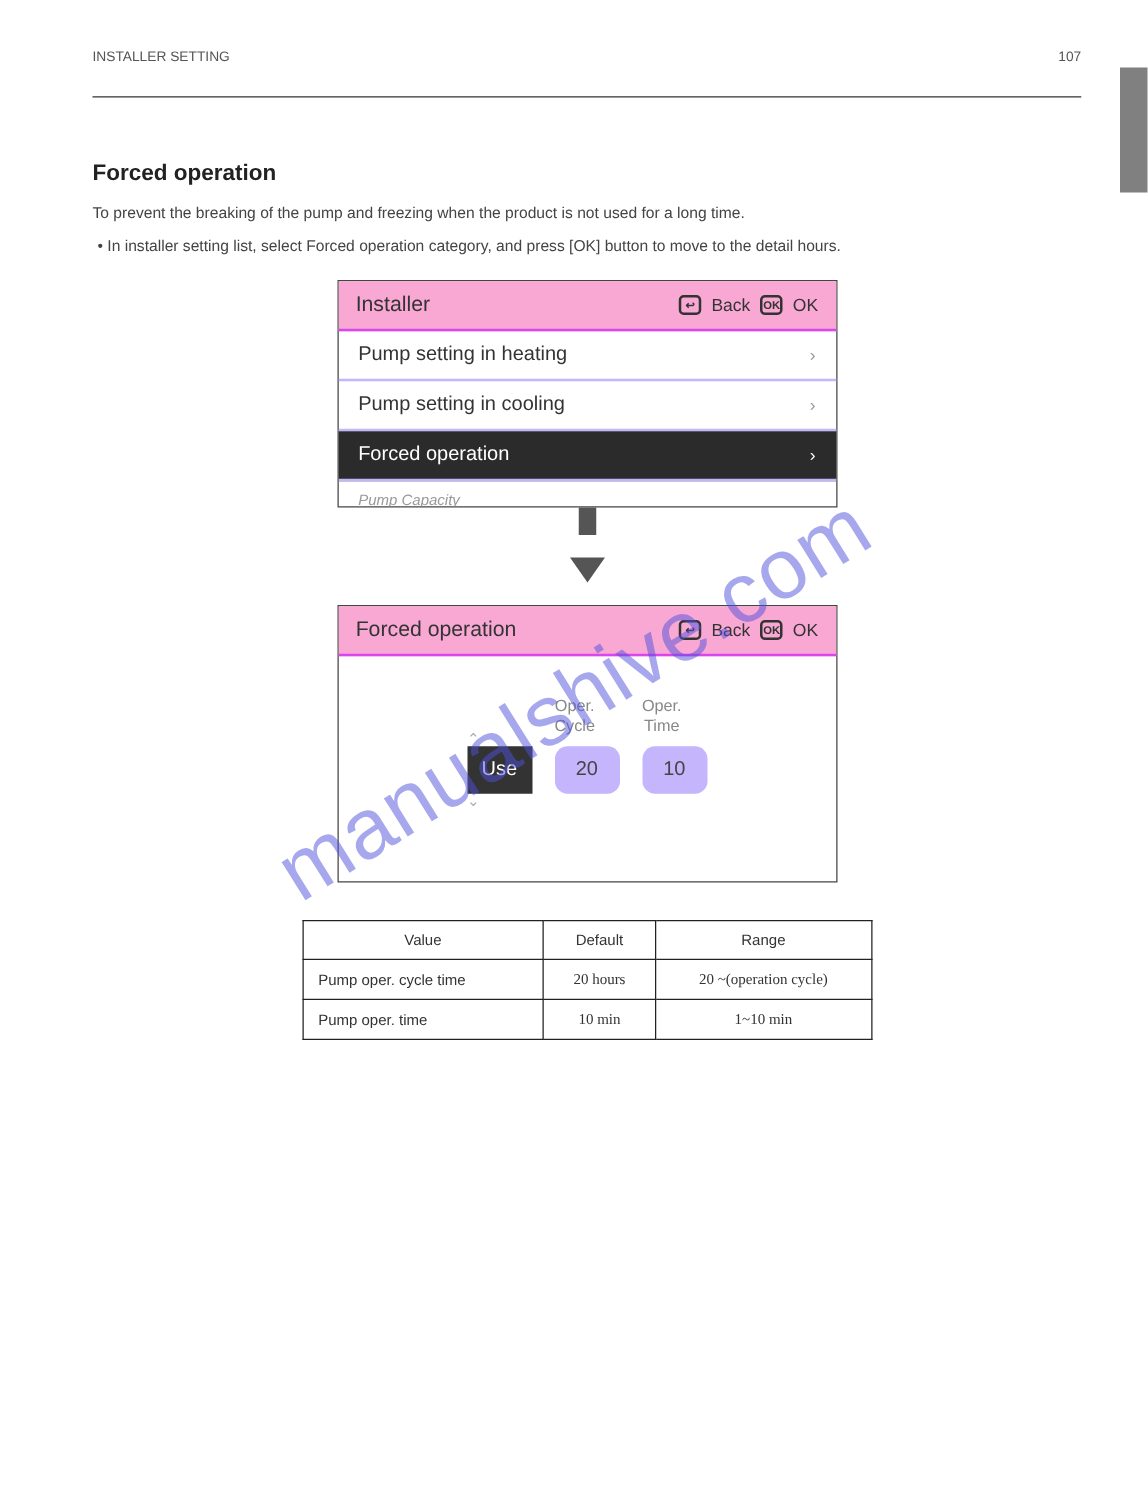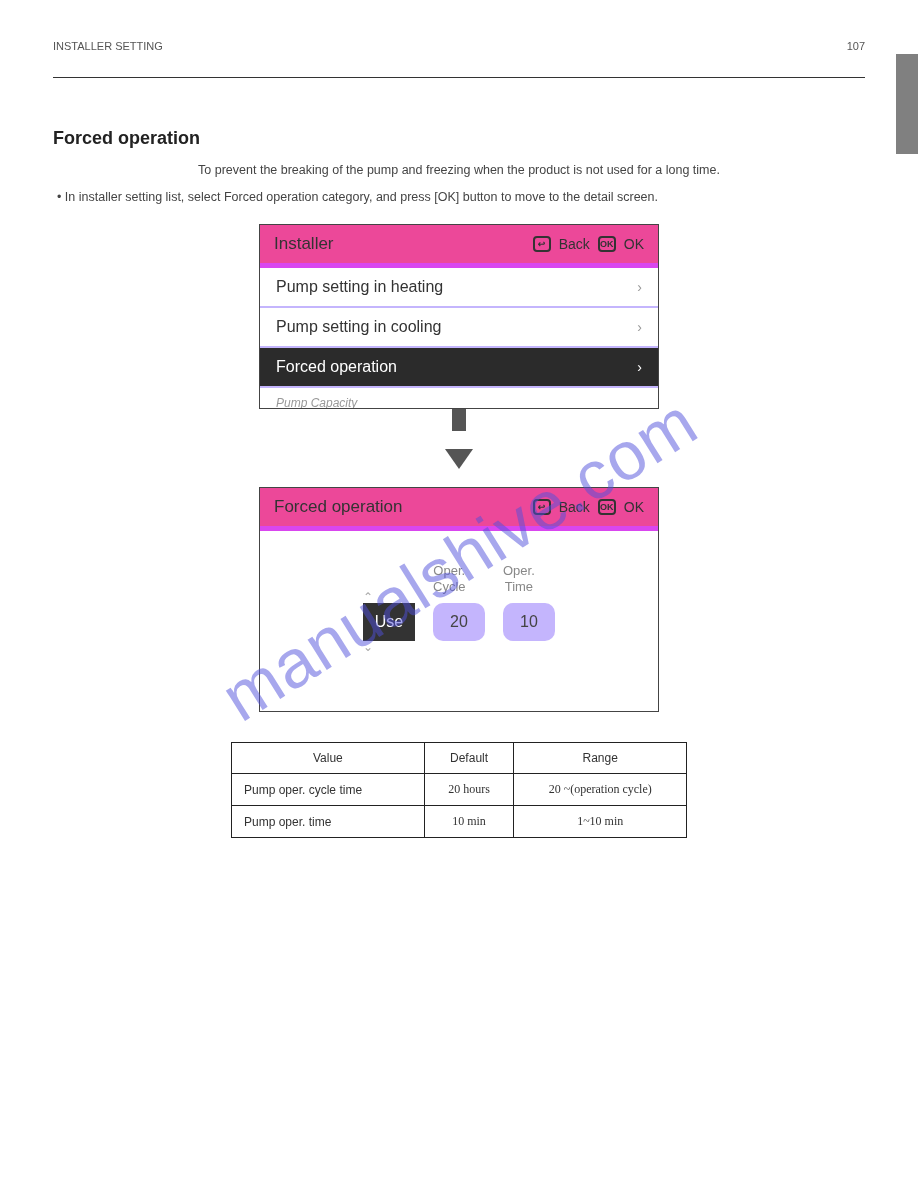--- a/index.html
+++ b/index.html
@@ -6,20 +6,21 @@
   body {
     font-family: Arial, sans-serif;
     background: #fff;
     width: 918px;
     height: 1188px;
     position: relative;
   }
   .page {
     padding: 40px 53px;
     position: relative;
+    margin-left: 21px;
   }
   .top-rule {
     border-top: 1px solid #333;
     margin-top: 25px;
   }
   .side-tab {
     position: absolute;
     right: 0;
     top: 54px;
     width: 22px;
@@ -38,48 +39,47 @@
     font-weight: bold;
     margin-top: 50px;
     margin-bottom: 12px;
     color: #222;
   }
   .body-text {
     font-size: 12.5px;
     color: #444;
     line-height: 1.55;
     margin-bottom: 10px;
-    text-align: center;
   }
   .bullet {
     font-size: 12.5px;
     color: #444;
     margin-left: 4px;
     margin-bottom: 8px;
   }
   .screens {
     text-align: center;
     margin-top: 20px;
   }
   .screen-box {
     width: 400px;
     border: 1px solid #444;
     margin: 0 auto;
     background: #fff;
     text-align: left;
   }
   .screen-title {
-    background: #ec4899;
+    background: #f9a8d4;
     padding: 9px 14px;
     font-size: 17px;
     color: #333;
     display: flex;
     justify-content: space-between;
     align-items: center;
-    border-bottom: 5px solid #d946ef;
+    border-bottom: 2px solid #d946ef;
     gap: 40px;
   }
   .title-right {
     font-size: 14px;
     color: #333;
     display: flex;
     gap: 8px;
     align-items: center;
   }
   .icon-box {
@@ -196,21 +196,21 @@
 
 <div class="page">
   <div class="header-row">
     <span>INSTALLER SETTING</span>
     <span>107</span>
   </div>
   <div class="top-rule"></div>
 
   <h2 class="section-title">Forced operation</h2>
   <p class="body-text">To prevent the breaking of the pump and freezing when the product is not used for a long time.</p>
-  <p class="bullet">• In installer setting list, select Forced operation category, and press [OK] button to move to the detail screen.</p>
+  <p class="bullet">• In installer setting list, select Forced operation category, and press [OK] button to move to the detail hours.</p>
 
   <div class="screens">
 
     <div class="screen-box">
       <div class="screen-title">
         <span>Installer</span>
         <span class="title-right">
           <span class="icon-box">↩</span>
           <span>Back</span>
           <span class="icon-box">OK</span>

